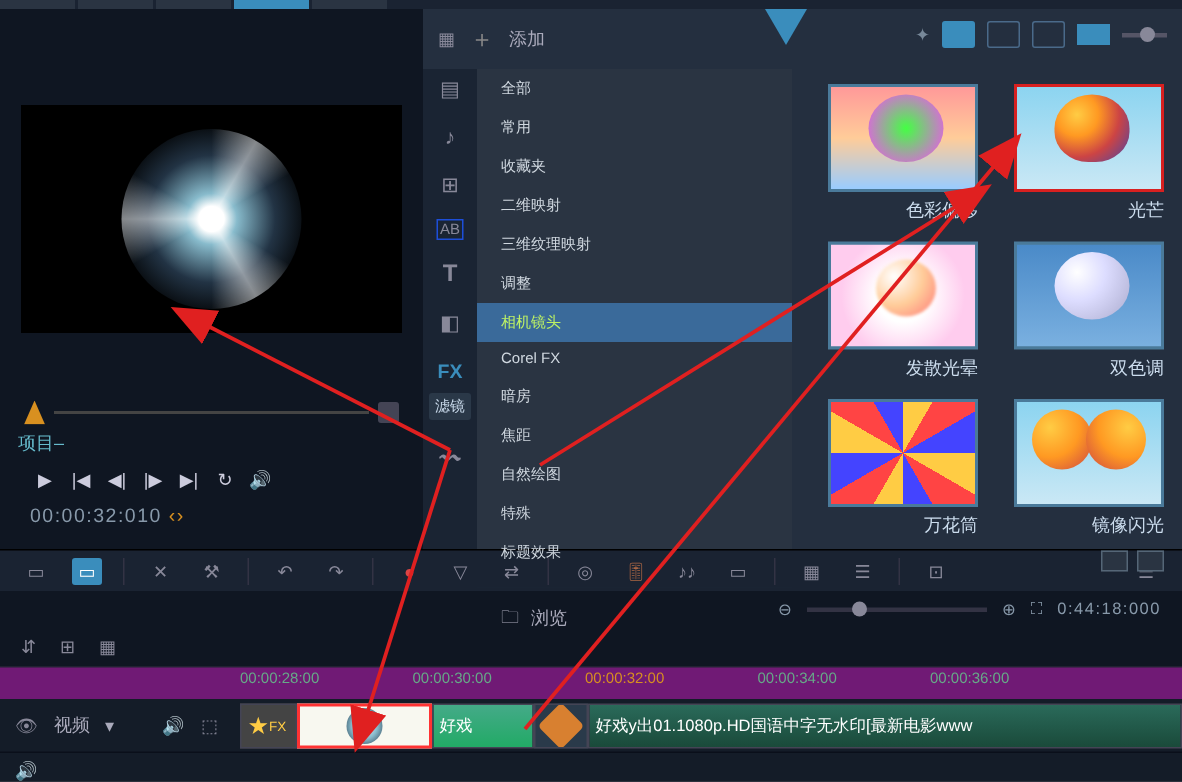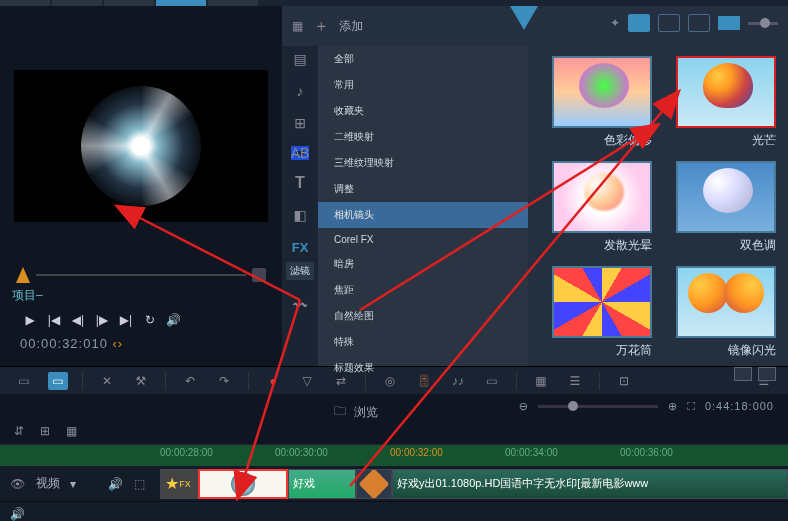--- a/index.html
+++ b/index.html
@@ -29,21 +29,21 @@
 .head-icons{position:absolute;right:10px;top:8px;display:flex;gap:8px;align-items:center}
 .head-icons .ic{width:22px;height:18px;border:1px solid #4a6a8a;border-radius:2px}
 .head-icons .ic.active{background:#3a8dbc;border-color:#3a8dbc}
 .head-icons .disp{width:22px;height:14px;background:#3a8dbc}
 .sidebar{width:36px;background:#1a2433;padding-top:44px;display:flex;flex-direction:column;gap:14px;align-items:center}
 .sidebar .sic{width:20px;height:18px;color:#889;display:flex;align-items:center;justify-content:center;font-size:14px;cursor:pointer}
 .sidebar .sic.active{color:#3a8dbc;font-weight:bold}
 .fx-label{background:#2a3848;font-size:10px;color:#cde;padding:2px 4px;border-radius:2px;margin-top:-8px}
 .menu-col{width:210px;background:#2a3442;padding-top:40px}
 .menu-col .item{padding:6px 16px;color:#d0d8e0;cursor:pointer;font-size:10px}
-.menu-col .item.hl{background:#3a6a9a;color:#e5e5e5}
+.menu-col .item.hl{background:#3a6a9a;color:#bef264}
 .menu-col .browse{border-top:1px solid #1a2433;margin-top:10px;padding:10px 16px;display:flex;align-items:center;gap:8px;color:#aab}
 .thumbs{flex:1;background:#242f3f;padding:50px 12px 10px;display:grid;grid-template-columns:1fr 1fr;gap:12px;align-content:start}
 .thumb{display:flex;flex-direction:column;align-items:flex-end;gap:4px}
 .thumb .img{width:100px;height:72px;border:2px solid transparent;background:#4a7a9a;position:relative;overflow:hidden}
 .thumb.sel .img{border-color:#d82020}
 .thumb .label{color:#cde;font-size:12px}
 .balloon{position:absolute;inset:0}
 .balloon.normal{background:linear-gradient(#8cd4f0,#cae8f5)}
 .balloon.normal::before{content:"";position:absolute;left:25px;top:5px;width:50px;height:45px;border-radius:50% 50% 45% 45%;background:radial-gradient(circle at 30% 30%,#fc4,#f92 30%,#c44 60%,#44a)}
 .balloon.shift{background:linear-gradient(#f99,#fc9,#9cf)}
@@ -58,21 +58,21 @@
 .balloon.mirror::after{content:"";position:absolute;right:10px;top:5px;width:40px;height:40px;border-radius:50%;background:radial-gradient(circle at 70% 30%,#fc4,#f92,#c44)}
 .thumbs-foot{grid-column:1/3;display:flex;justify-content:flex-end;gap:6px;margin-top:-4px}
 .thumbs-foot .sq{width:18px;height:14px;border:1px solid #567;background:#2a3442}
 .toolbar{height:28px;background:#1a2332;display:flex;align-items:center;gap:14px;padding:0 14px;border-top:1px solid #000}
 .toolbar .tb{width:20px;height:18px;color:#889;display:flex;align-items:center;justify-content:center;cursor:pointer}
 .toolbar .tb.blue{background:#3a8dbc;border-radius:2px;color:#fff}
 .toolbar .sep{width:1px;height:18px;background:#334}
 .zoom-row{height:24px;background:#0f1622;display:flex;align-items:center;justify-content:flex-end;gap:10px;padding:0 14px;font-size:11px;color:#89a}
 .zoom-row .zslider{width:120px;height:3px;background:#334;position:relative}
 .zoom-row .zslider::before{content:"";position:absolute;left:30px;top:-4px;width:10px;height:10px;background:#889;border-radius:50%}
-.ruler{height:22px;background:#14532d;display:flex;padding-left:160px;font-size:10px;color:#6a8;border-top:1px solid #223}
+.ruler{height:22px;background:#701a75;display:flex;padding-left:160px;font-size:10px;color:#6a8;border-top:1px solid #223}
 .ruler .tick{width:115px;padding-top:2px}
 .ruler .tick.mark{color:#d89020}
 .tracks{background:#141c28}
 .track{height:36px;display:flex;align-items:center;border-bottom:1px solid #0a0f1a}
 .track-head{width:160px;display:flex;align-items:center;gap:10px;padding:0 10px;color:#aab}
 .track-head .th-ic{width:16px;height:14px;color:#889}
 .track-body{flex:1;height:100%;position:relative;display:flex;align-items:center}
 .clip{height:30px;border:1px solid #445;display:flex;align-items:center;padding:0 4px;font-size:11px;overflow:hidden;position:relative}
 .clip.fx{width:38px;background:#444;color:#fc4}
 .clip.fx .star{color:#fc4;font-size:16px}
@@ -143,21 +143,21 @@
         <div style="width:30px;height:3px;background:#556;position:relative">
             <div style="position:absolute;left:12px;top:-4px;width:10px;height:10px;border-radius:50%;background:#889"></div>
           </div>
       </div>
     </div>
 
     <div class="sidebar">
       <div class="sic">▤</div>
       <div class="sic">♪</div>
       <div class="sic">⊞</div>
-      <div class="sic" style="border:5px solid #1d4ed8;font-size:14px;width:18px;height:14px">AB</div>
+      <div class="sic" style="border:1px solid #1d4ed8;font-size:10px;width:18px;height:14px">AB</div>
       <div class="sic" style="font-weight:bold;font-size:16px">T</div>
       <div class="sic">◧</div>
       <div class="sic active" style="color:#3a8dbc;font-weight:bold;font-size:13px">FX</div>
       <div class="fx-label">滤镜</div>
       <div class="sic">〰</div>
     </div>
 
     <div class="menu-col">
       <div class="item">全部</div>
       <div class="item">常用</div>

